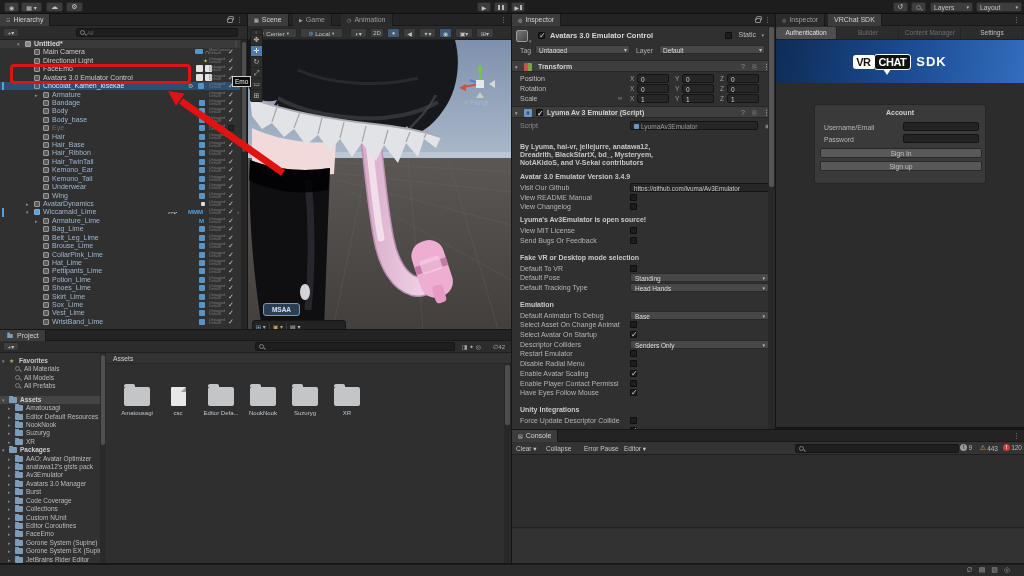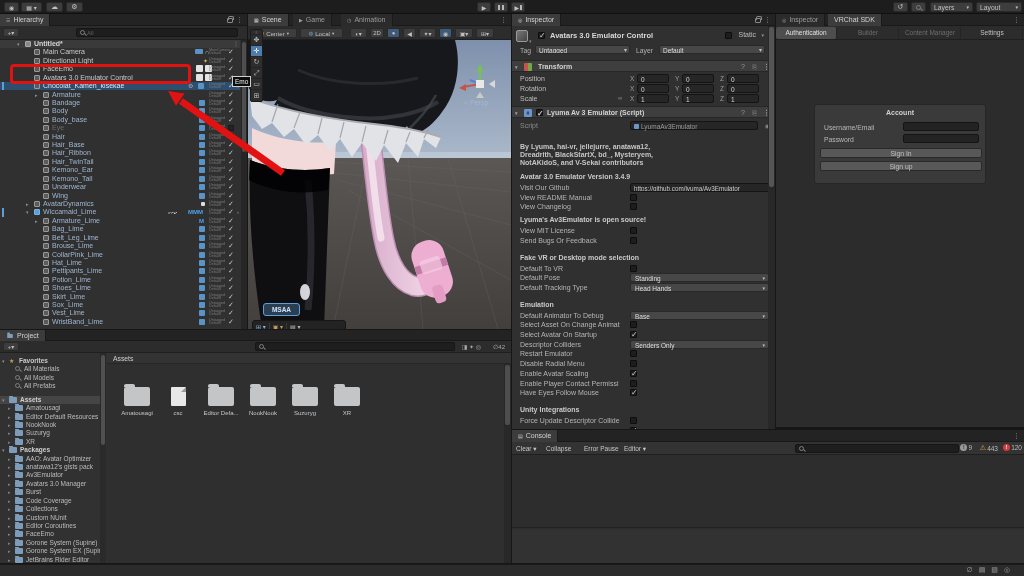--- a/index.html
+++ b/index.html
@@ -742,20 +742,27 @@
       </div>
     <div class="tab on" style="left:52px">VRChat SDK</div>
     <div class="kebab" style="right:4px">⋮</div>
   </div>
   <div class="abs" id="vrc-subtabs" style="left:0;top:12px;right:0;height:14px;background:#2c2c2c;border-bottom:1px solid #1f1f1f">
       <div style="position: absolute; top: 1px; height: 12px; left: 0px; width: 61px; text-align: center; font-size: 6.5px; line-height: 12px; border-right: 1px solid rgb(36, 36, 36); border-radius: 2px; color: rgb(224, 224, 224); background: rgb(78, 78, 78);">Authentication</div>
       <div style="position: absolute; top: 1px; height: 12px; left: 62px; width: 61px; text-align: center; font-size: 6.5px; line-height: 12px; border-right: 1px solid rgb(36, 36, 36); border-radius: 2px; color: rgb(110, 110, 110);">Builder</div>
       <div style="position: absolute; top: 1px; height: 12px; left: 124px; width: 61px; text-align: center; font-size: 6.5px; line-height: 12px; border-right: 1px solid rgb(36, 36, 36); border-radius: 2px; color: rgb(110, 110, 110);">Content Manager</div>
       <div style="position: absolute; top: 1px; height: 12px; left: 186px; width: 61px; text-align: center; font-size: 6.5px; line-height: 12px; border-right: 1px solid rgb(36, 36, 36); border-radius: 2px; color: rgb(192, 192, 192);">Settings</div>
     </div>
+  <div class="abs" style="left:0;top:26px;width:248px;height:43px;background:linear-gradient(100deg,#0e2c57 0%,#1c4d94 55%,#336dbd 100%);display:flex;align-items:center;justify-content:center;gap:5px">
+    <span style="display:flex;align-items:center">
+      <span style="background:#fff;color:#111;font-weight:bold;font-size:11px;padding:1px 3px;border-radius:3px 0 0 3px;letter-spacing:-0.5px">VR</span>
+      <span style="position:relative;background:#111;color:#fff;font-weight:bold;font-size:11px;padding:1px 4px;border:1.5px solid #fff;border-radius:3px;letter-spacing:-0.5px"><span>CHAT</span><span style="position:absolute;left:8px;bottom:-6px;width:0;height:0;border-left:4px solid transparent;border-right:4px solid transparent;border-top:6px solid #fff"></span></span>
+    </span>
+    <span style="color:#fff;font-weight:bold;font-size:13px;letter-spacing:1px">SDK</span>
+  </div>
   <div class="abs" style="left:38px;top:90px;width:172px;height:80px;background:#3a3a3a;border:1px solid #262626;border-radius:3px">
     <div style="text-align:center;font-size:7px;font-weight:bold;color:#cfcfcf;margin-top:4px">Account</div>
     <div style="position:absolute;left:9px;top:19px;font-size:6.8px;color:#b8b8b8">Username/Email</div>
     <div class="nf" style="left:88px;top:17px;width:76px;background:#232323"></div>
     <div style="position:absolute;left:9px;top:31px;font-size:6.8px;color:#b8b8b8">Password</div>
     <div class="nf" style="left:88px;top:29px;width:76px;background:#232323"></div>
     <div class="btn" style="position:absolute;left:5px;top:43px;width:162px;height:10px;font-size:6.8px;background:#585858">Sign In</div>
     <div class="btn" style="position:absolute;left:5px;top:56px;width:162px;height:10px;font-size:6.8px;background:#585858">Sign up</div>
   </div>
 </div>

